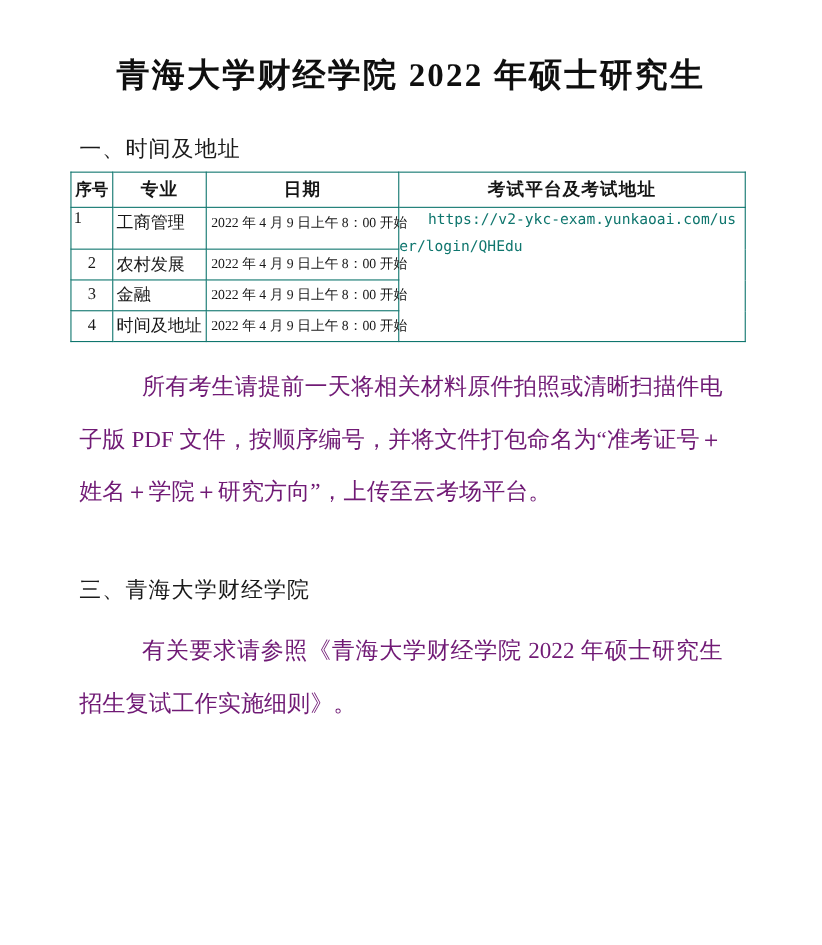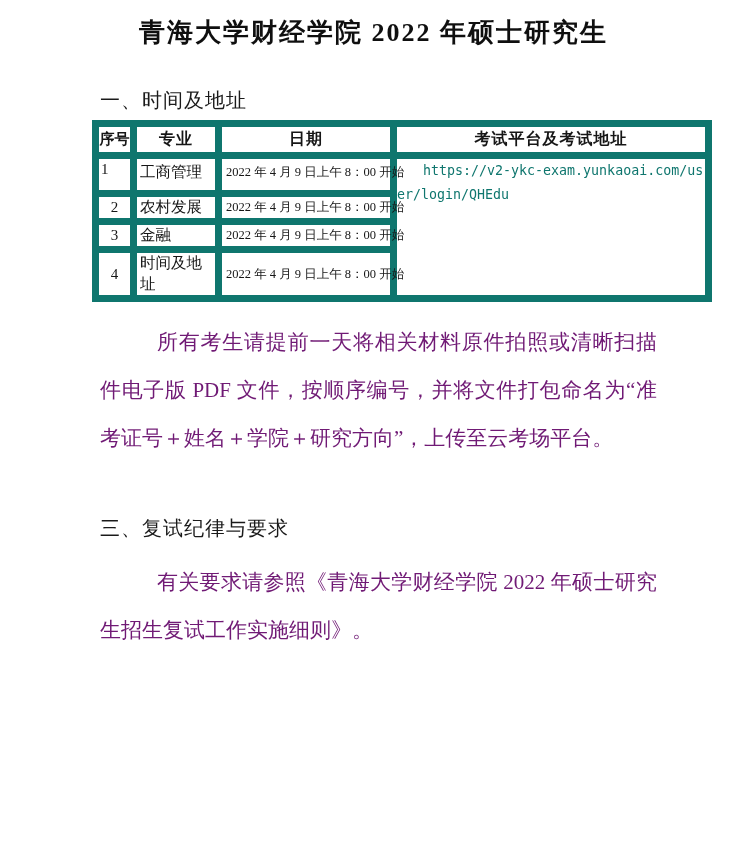--- a/index.html
+++ b/index.html
@@ -8,29 +8,30 @@
     position: relative;
     width: 747px;
     height: 859px;
     margin: 0 auto;
     background: #ffffff;
     color: #1a1a1a;
     font-family: "Liberation Serif", "DejaVu Serif", serif;
     overflow: hidden;
   }
   .doc-title {
+    padding-top: 36px;
     text-align: center;
-    font-size: 26px;
+    font-size: 30px;
     font-weight: 700;
     line-height: 66px;
     letter-spacing: 2px;
     color: #0f0f0f;
   }
   .content {
-    padding-left: 100px;
+    padding-left: 72px;
     padding-right: 90px;
   }
   .sec-heading {
     font-size: 20px;
     line-height: 28px;
     font-weight: 400;
     letter-spacing: 1px;
   }
   .sec-heading.first { margin-top: 20px; }
   .sec-heading.second { margin-top: 64px; }
@@ -50,21 +51,21 @@
     border-collapse: collapse;
     table-layout: fixed;
     width: 613px;
     color: #161616;
   }
   table.schedule col.c-no      { width: 38px; }
   table.schedule col.c-major   { width: 85px; }
   table.schedule col.c-date    { width: 175px; }
   table.schedule col.c-platform{ width: 315px; }
   table.schedule th, table.schedule td {
-    border: 7px solid #0f766e;
+    border: 1px solid #0f766e;
     padding: 0;
     background: #fff;
   }
   table.schedule th {
     height: 32px;
     font-size: 16px;
     font-weight: 700;
     text-align: center;
     vertical-align: middle;
     letter-spacing: 1px;
@@ -138,17 +139,17 @@
         <tr class="row">
           <td class="no">4</td>
           <td class="major">时间及地址</td>
           <td class="date">2022 年 4 月 9 日上午 8：00 开始</td>
         </tr>
       </tbody>
     </table>
 
     <div class="para">所有考生请提前一天将相关材料原件拍照或清晰扫描件电子版 PDF 文件，按顺序编号，并将文件打包命名为“准考证号＋姓名＋学院＋研究方向”，上传至云考场平台。</div>
 
-    <div class="sec-heading third">三、复试纪律与要求</div>
+    <div class="sec-heading third">三、青海大学财经学院</div>
     <div class="para">有关要求请参照《青海大学财经学院 2022 年硕士研究生招生复试工作实施细则》。</div>
 
   </div>
 </div>
 
 </body></html>

